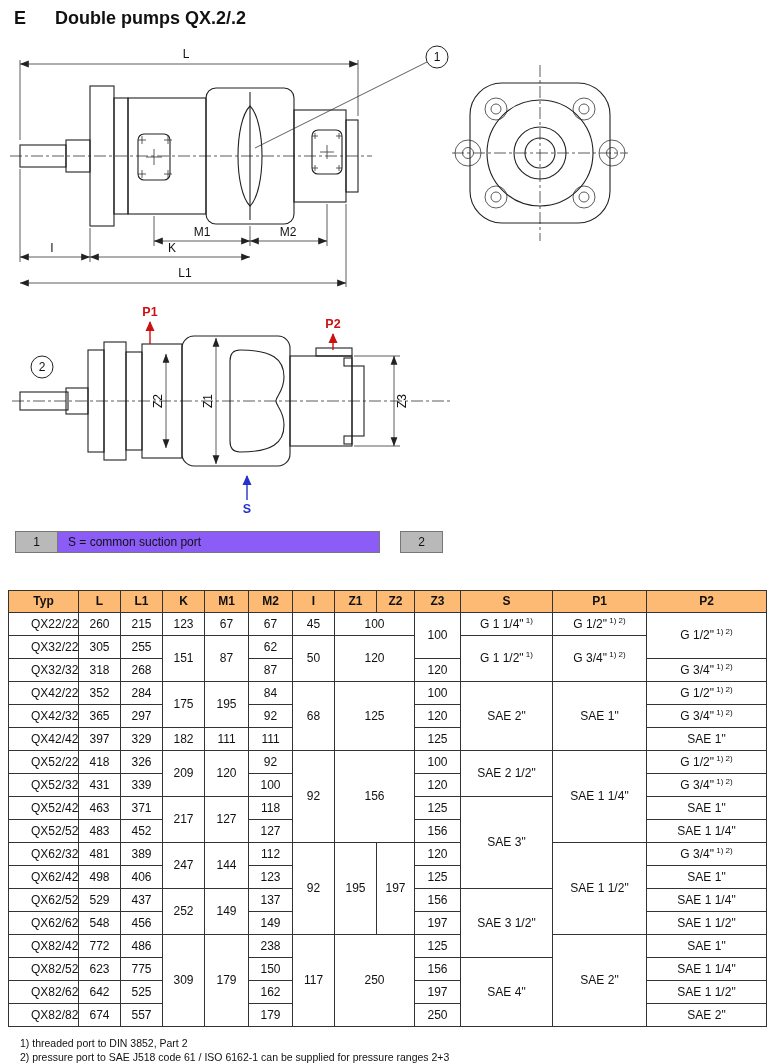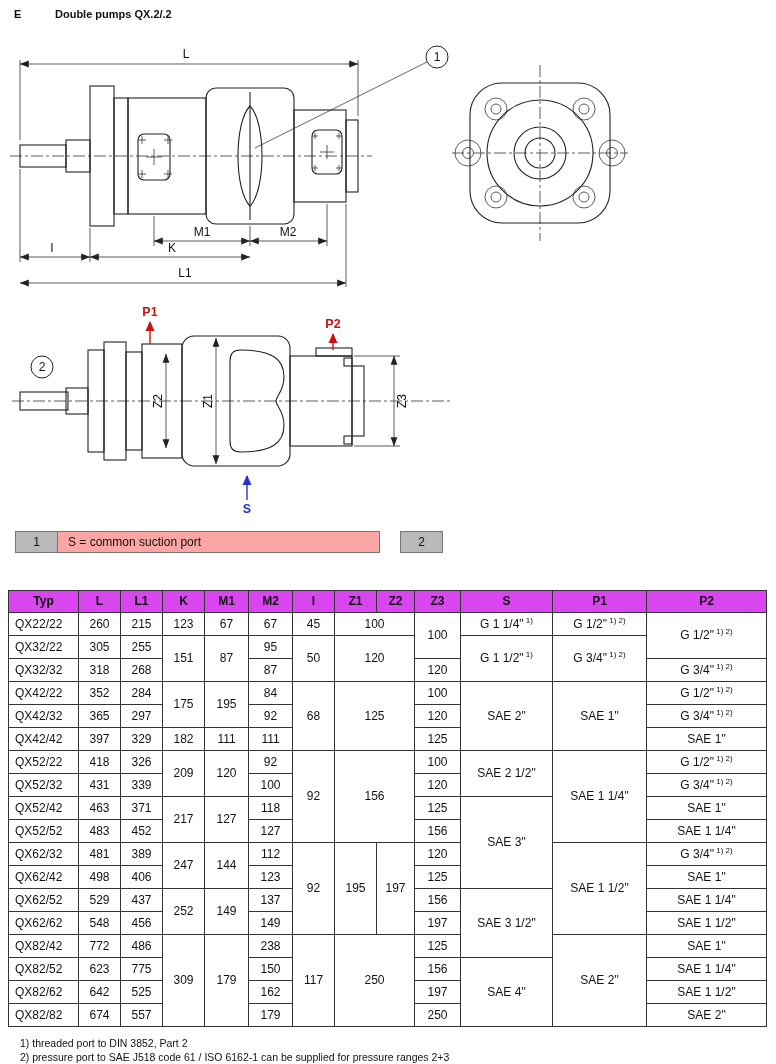--- a/index.html
+++ b/index.html
@@ -1,34 +1,34 @@
 <!DOCTYPE html>
 <html><head>
 <meta charset="utf-8">
 <style>
   *{box-sizing:border-box;margin:0;padding:0}
   html,body{width:776px;height:1064px;background:#fff;font-family:"Liberation Sans",sans-serif;color:#111;position:relative;overflow:hidden}
-  .page-header{position:absolute;top:8px;left:14px;font-size:11px;font-weight:bold;z-index:2}
+  .page-header{position:absolute;top:8px;left:14px;font-size:18px;font-weight:bold;z-index:2}
   .page-header .sec{display:inline-block;width:41px}
   svg.drawings{position:absolute;top:0;left:0;z-index:1}
   .cl{stroke:#333;stroke-width:.8;stroke-dasharray:12 3 3 3}
   .thin{stroke:#333;stroke-width:.8;fill:none}
   .body-line{stroke:#222;stroke-width:1.1;fill:none}
   .dimtext{font:12px "Liberation Sans",sans-serif;fill:#111}
   .porttext{font:bold 12.5px "Liberation Sans",sans-serif}
   .callout circle{fill:#fff;stroke:#222;stroke-width:1}
   .callout text{font:12px "Liberation Sans",sans-serif;fill:#111}
   .legend-item{position:absolute;top:531px;height:22px;display:flex;font-size:12px;z-index:2}
   #li1{left:15px;width:365px} #li2{left:400px;width:366px}
   .legend-num{width:43px;background:#b9b9b9;border:1px solid #777;display:flex;align-items:center;justify-content:center}
-  .legend-text{flex:1;border:1px solid #777;border-left:none;background:#fca5a5;display:flex;align-items:center;padding:0 10px}
+  .legend-text{flex:1;border:1px solid #777;border-left:none;background:#8b5cf6;display:flex;align-items:center;padding:0 10px}
   table.dims{position:absolute;top:590px;left:8px;width:758px;border-collapse:collapse;table-layout:fixed;font-size:12px;z-index:2}
   .dims th,.dims td{border:1px solid #333;text-align:center;height:23px;padding:0 2px;line-height:1.05;vertical-align:middle}
-  .dims th{background:#d946ef;font-weight:bold;height:22px}
-  .dims td.typ{text-align:left;padding-left:6px}
+  .dims th{background:#fdba74;font-weight:bold;height:22px}
+  .dims td.typ{text-align:left;padding-left:22px}
   .dims sup{font-size:8px;line-height:0}
   .footnotes{position:absolute;top:1037px;left:20px;font-size:10.5px;line-height:1.3;z-index:2}
 </style>
 </head>
 <body>
 
 <div class="page-header">
   <span class="sec">E</span><span class="ttl">Double pumps QX.2/.2</span>
 </div>
 
@@ -224,21 +224,21 @@
         <td>G 1 1/4"<sup> 1)</sup></td>
         <td>G 1/2"<sup> 1) 2)</sup></td>
         <td rowspan="2">G 1/2"<sup> 1) 2)</sup></td>
       </tr>
       <tr>
         <td class="typ">QX32/22</td>
         <td>305</td>
         <td>255</td>
         <td rowspan="2">151</td>
         <td rowspan="2">87</td>
-        <td>95</td>
+        <td>62</td>
         <td rowspan="2">50</td>
         <td rowspan="2" colspan="2">120</td>
         <td rowspan="2">G 1 1/2"<sup> 1)</sup></td>
         <td rowspan="2">G 3/4"<sup> 1) 2)</sup></td>
       </tr>
       <tr>
         <td class="typ">QX32/32</td>
         <td>318</td>
         <td>268</td>
         <td>87</td>

